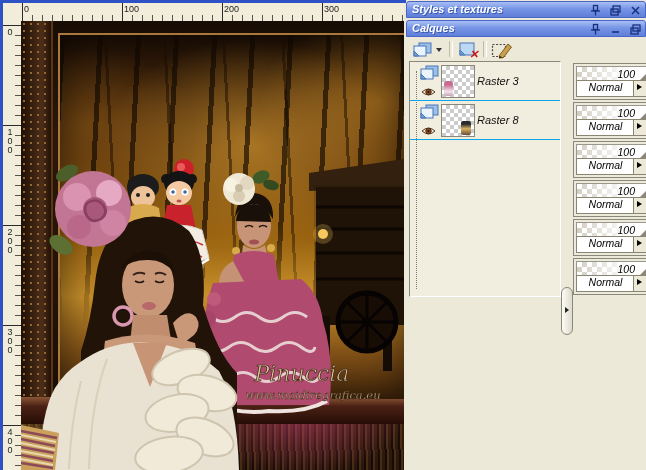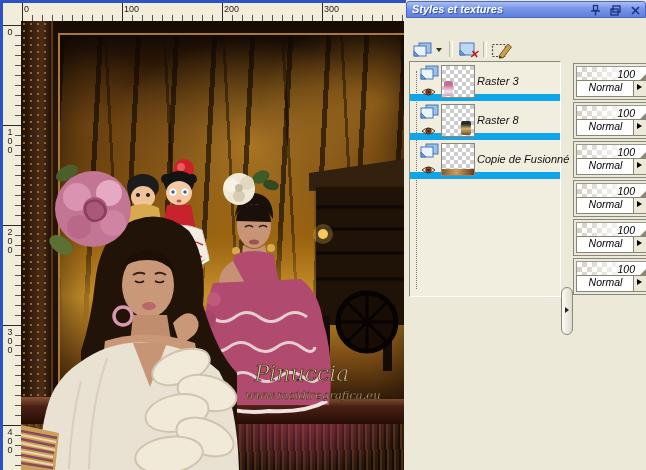--- a/index.html
+++ b/index.html
@@ -64,21 +64,21 @@
   
   #ltoolbar{position:absolute;left:0;top:38px;width:240px;height:23px;}
   .tool{position:absolute;top:1px;height:21px;display:flex;align-items:center;justify-content:center;}
   .tsep{position:absolute;top:3px;width:2px;height:16px;border-left:1px solid #c0bca8;border-right:1px solid #fff;}
   .dd-arrow{width:0;height:0;border-left:3.5px solid transparent;border-right:3.5px solid transparent;border-top:4px solid #333;margin-left:4px;}
   .redx{position:absolute;right:-2px;bottom:-2px;color:#c81818;font-weight:bold;font-size:11px;line-height:1;}
   
   #list{position:absolute;left:3px;top:61px;width:152px;height:236px;background:#f1eee0;box-sizing:border-box;
         border:1px solid;border-color:#8a887a #fff #fff #8a887a;}
   #guide{position:absolute;left:6px;top:9px;height:218px;width:0;border-left:1px dotted #7a786a;}
-  .lrow{height:39px;position:relative;border-bottom:7px solid #0ea5e9;box-sizing:border-box;}
+  .lrow{height:39px;position:relative;border-bottom:1px solid #0ea5e9;box-sizing:border-box;}
   .lrow.sel{background:#2e61c4;}
   .pages{position:absolute;left:10px;top:3px;width:19px;height:15px;}
   .eye{position:absolute;left:11px;top:21px;width:15px;height:10px;}
   .thumb{position:absolute;left:31px;top:3px;width:32px;height:31px;border:1px solid #8a887a;background-color:#fff;
      background-image:
        linear-gradient(45deg,#ccc 25%,transparent 25%,transparent 75%,#ccc 75%),
        linear-gradient(45deg,#ccc 25%,transparent 25%,transparent 75%,#ccc 75%);
      background-size:8px 8px;background-position:0 0,4px 4px;overflow:hidden;}
   .thumb i{position:absolute;display:block;}
   .d-r3 i{left:2px;bottom:1px;width:9px;height:15px;background:linear-gradient(180deg,#c86a92 25%,#f0e4ea 70%,#c8a0b8);border-radius:3px;}
@@ -306,20 +306,47 @@
           <svg viewBox="0 0 13 13" width="13" height="13">
               <g stroke="#17307d" stroke-width="1.5">
                 <line x1="3" y1="3" x2="10" y2="10"></line>
                 <line x1="10" y1="3" x2="3" y2="10"></line>
               </g>
             </svg>
         </span>
       </span>
     </div>
 
+    <div class="titlebar" style="top:20px">
+      <span class="cap">Calques</span>
+      <span class="tbtns">
+        <span class="tbtn">
+          <svg viewBox="0 0 13 13" width="13" height="13">
+              <g stroke="#17307d" stroke-width="1.3" fill="none">
+                <rect x="4.5" y="1.5" width="4" height="5"></rect>
+                <line x1="2" y1="7" x2="11" y2="7"></line>
+                <line x1="6.5" y1="7" x2="6.5" y2="11.5"></line>
+              </g>
+            </svg>
+        </span>
+        <span class="tbtn">
+          <svg viewBox="0 0 13 13" width="13" height="13">
+              <line x1="3" y1="9" x2="10" y2="9" stroke="#17307d" stroke-width="1.6"></line>
+            </svg>
+        </span>
+        <span class="tbtn">
+          <svg viewBox="0 0 13 13" width="13" height="13">
+              <g stroke="#17307d" stroke-width="1.3" fill="none">
+                <rect x="4" y="2" width="7" height="6"></rect>
+                <rect x="2" y="5" width="7" height="6"></rect>
+              </g>
+            </svg>
+        </span>
+      </span>
+    </div>
 
     <div id="ltoolbar">
       <span class="tool" style="left:3px;width:36px">
         <svg viewBox="0 0 19 16" width="19" height="16">
             <rect x="6" y="1" width="12" height="10" fill="#9cc0e8" stroke="#4a76b8"></rect>
             <rect x="1" y="4" width="12" height="10" fill="#eaf4fd" stroke="#4a76b8"></rect>
             <path d="M1,14 L6,14 L1,9 Z" fill="#6aa0d8" stroke="#4a76b8"></path>
           </svg>
         <span class="dd-arrow"></span>
       </span>
@@ -374,36 +401,20 @@
               <circle cx="7.5" cy="5" r="2.8" fill="#8a4a20" stroke="#3a2010" stroke-width=".8"></circle>
               <circle cx="7.5" cy="5" r="1.1" fill="#2a1408"></circle>
             </svg></span>
         <span class="thumb d-r2">
             <i></i>
           </span>
         <span class="lname">Raster 8</span>
       </div>
 
 
-      <div class="lrow">
-        <span class="pages"><svg viewBox="0 0 19 16" width="19" height="16">
-              <rect x="6" y="1" width="12" height="10" fill="#9cc0e8" stroke="#4a76b8"></rect>
-              <rect x="1" y="4" width="12" height="10" fill="#eaf4fd" stroke="#4a76b8"></rect>
-              <path d="M1,14 L6,14 L1,9 Z" fill="#6aa0d8" stroke="#4a76b8"></path>
-            </svg></span>
-        <span class="eye"><svg viewBox="0 0 15 10" width="15" height="10">
-              <path d="M1,5 Q7.5,-1 14,5 Q7.5,11 1,5 Z" fill="#f4ece2" stroke="#5a3a22"></path>
-              <circle cx="7.5" cy="5" r="2.8" fill="#8a4a20" stroke="#3a2010" stroke-width=".8"></circle>
-              <circle cx="7.5" cy="5" r="1.1" fill="#2a1408"></circle>
-            </svg></span>
-        <span class="thumb d-cop">
-            <i></i>
-          </span>
-        <span class="lname">Copie de Fusionné</span>
-      </div>
 
 
     </div>
 
     <div id="splitter">
       <div id="split-thumb">
         <div id="split-arrow"></div>
       </div>
     </div>
 

